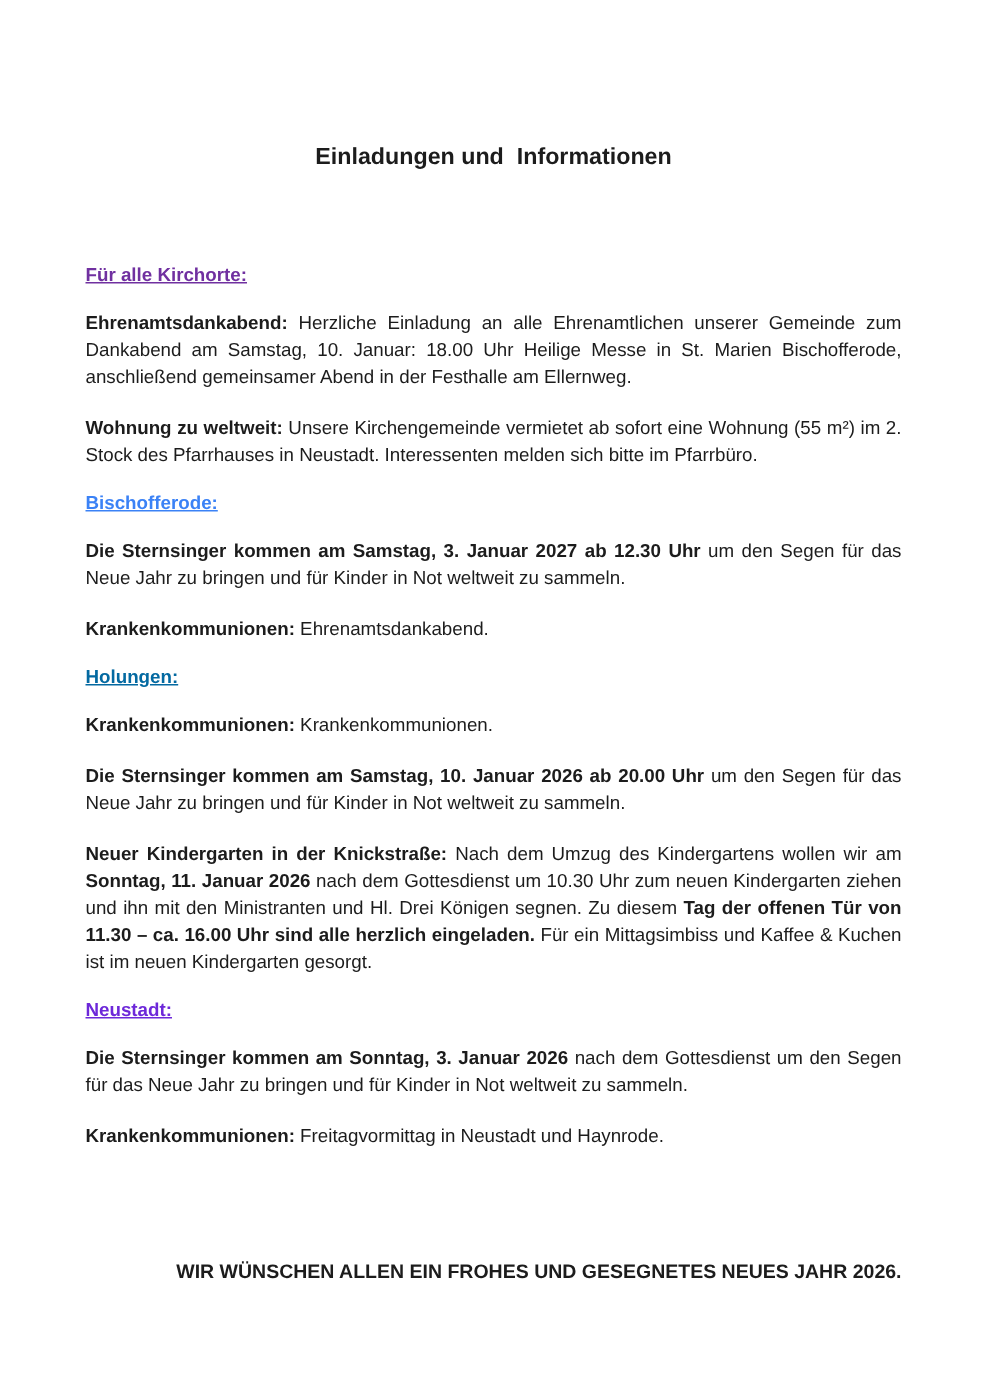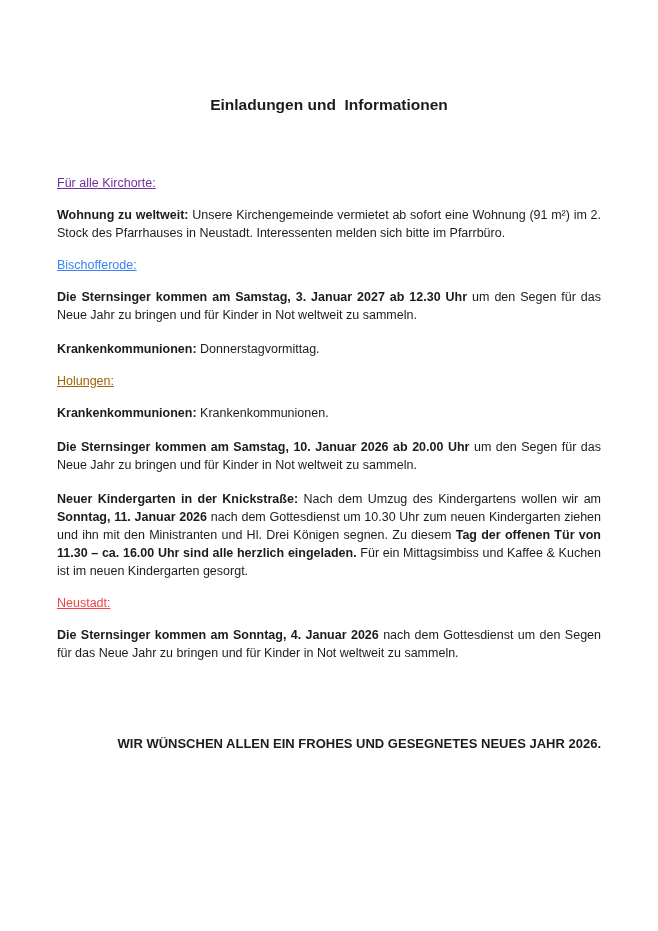--- a/index.html
+++ b/index.html
@@ -21,29 +21,29 @@
   .title {
     text-align: center;
     font-weight: 700;
     font-size: 15.5px;
     line-height: 22px;
     white-space: pre-wrap;
     margin: 0 0 16px 0;
   }
   .sec-heading {
     font-size: 12.5px;
-    font-weight: 400;
+    font-weight: 700;
     text-decoration: underline;
     margin: 0 0 16px 0;
     line-height: 14px;
   }
   .sec-heading.purple { color: #7030A0; }
   .sec-heading.blue   { color: #3b82f6; }
-  .sec-heading.green  { color: #a16207; }
-  .sec-heading.red    { color: #ef4444; }
+  .sec-heading.green  { color: #0369a1; }
+  .sec-heading.red    { color: #6d28d9; }
   p.body {
     font-size: 12.5px;
     line-height: 18px;
     text-align: justify;
     margin: 0 0 16px 0;
   }
   p.body b { font-weight: 700; }
   .closing {
     margin: 72px 0 0 0;
     text-align: right;
@@ -55,29 +55,31 @@
 </head>
 <body>
 
 <div class="page">
 
   <div class="title">
     <div>Einladungen und  Informationen</div>
   </div>
 
   <h2 class="sec-heading purple">Für alle Kirchorte:</h2>
-  <p class="body"><b>Wohnung zu weltweit:</b><span> Unsere Kirchengemeinde vermietet ab sofort eine Wohnung (91 m²) im 2. Stock des Pfarrhauses in Neustadt. Interessenten melden sich bitte im Pfarrbüro.</span></p>
+  <p class="body"><b>Ehrenamtsdankabend:</b><span> Herzliche Einladung an alle Ehrenamtlichen unserer Gemeinde zum Dankabend am Samstag, 10. Januar: 18.00 Uhr Heilige Messe in St. Marien Bischofferode, anschließend gemeinsamer Abend in der Festhalle am Ellernweg.</span></p>
+  <p class="body"><b>Wohnung zu weltweit:</b><span> Unsere Kirchengemeinde vermietet ab sofort eine Wohnung (55 m²) im 2. Stock des Pfarrhauses in Neustadt. Interessenten melden sich bitte im Pfarrbüro.</span></p>
 
   <h2 class="sec-heading blue">Bischofferode:</h2>
   <p class="body"><b>Die Sternsinger kommen am Samstag, 3. Januar 2027 ab 12.30 Uhr</b><span> um den Segen für das Neue Jahr zu bringen und für Kinder in Not weltweit zu sammeln.</span></p>
-  <p class="body"><b>Krankenkommunionen:</b><span> Donnerstagvormittag.</span></p>
+  <p class="body"><b>Krankenkommunionen:</b><span> Ehrenamtsdankabend.</span></p>
 
   <h2 class="sec-heading green">Holungen:</h2>
   <p class="body"><b>Krankenkommunionen:</b><span> Krankenkommunionen.</span></p>
   <p class="body"><b>Die Sternsinger kommen am Samstag, 10. Januar 2026 ab 20.00 Uhr</b><span> um den Segen für das Neue Jahr zu bringen und für Kinder in Not weltweit zu sammeln.</span></p>
   <p class="body"><b>Neuer Kindergarten in der Knickstraße:</b><span> Nach dem Umzug des Kindergartens wollen wir am </span><b>Sonntag, 11. Januar 2026</b><span> nach dem Gottesdienst um 10.30 Uhr zum neuen Kindergarten ziehen und ihn mit den Ministranten und Hl. Drei Königen segnen. Zu diesem </span><b>Tag der offenen Tür von 11.30 – ca. 16.00 Uhr sind alle herzlich eingeladen.</b><span> Für ein Mittagsimbiss und Kaffee &amp; Kuchen ist im neuen Kindergarten gesorgt.</span></p>
 
   <h2 class="sec-heading red">Neustadt:</h2>
-  <p class="body"><b>Die Sternsinger kommen am Sonntag, 4. Januar 2026</b><span> nach dem Gottesdienst um den Segen für das Neue Jahr zu bringen und für Kinder in Not weltweit zu sammeln.</span></p>
+  <p class="body"><b>Die Sternsinger kommen am Sonntag, 3. Januar 2026</b><span> nach dem Gottesdienst um den Segen für das Neue Jahr zu bringen und für Kinder in Not weltweit zu sammeln.</span></p>
+  <p class="body"><b>Krankenkommunionen:</b><span> Freitagvormittag in Neustadt und Haynrode.</span></p>
 
   <div class="closing">WIR WÜNSCHEN ALLEN EIN FROHES UND GESEGNETES NEUES JAHR 2026.</div>
 
 </div>
 
 </body></html>

